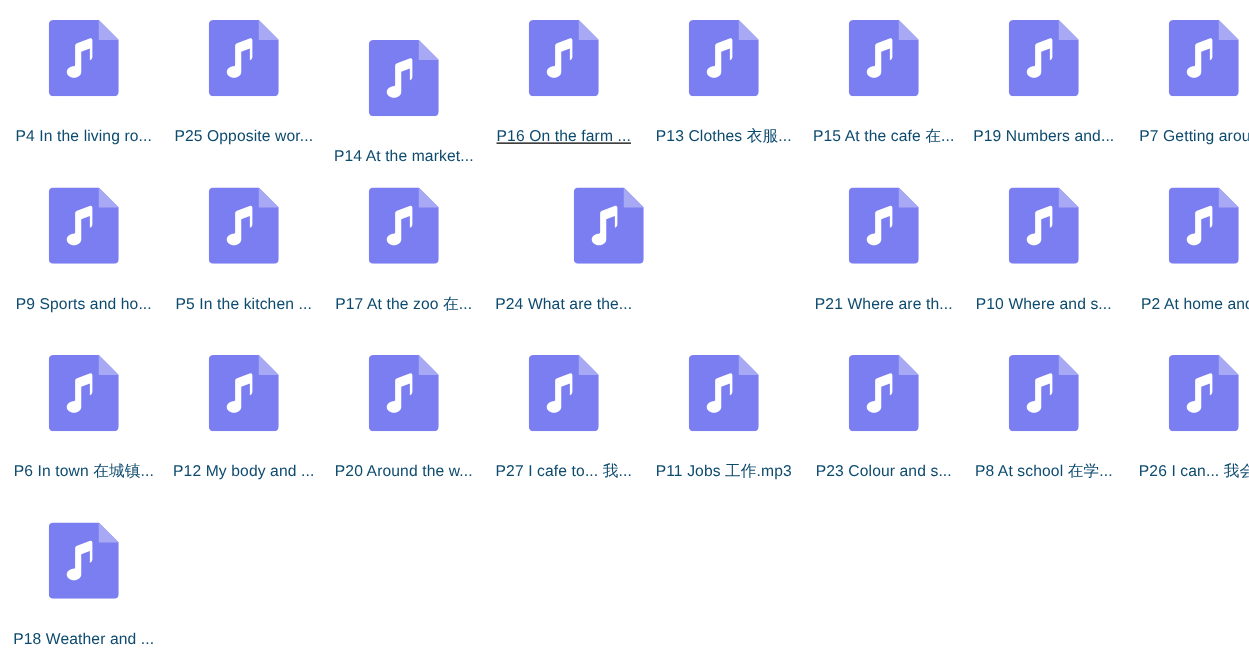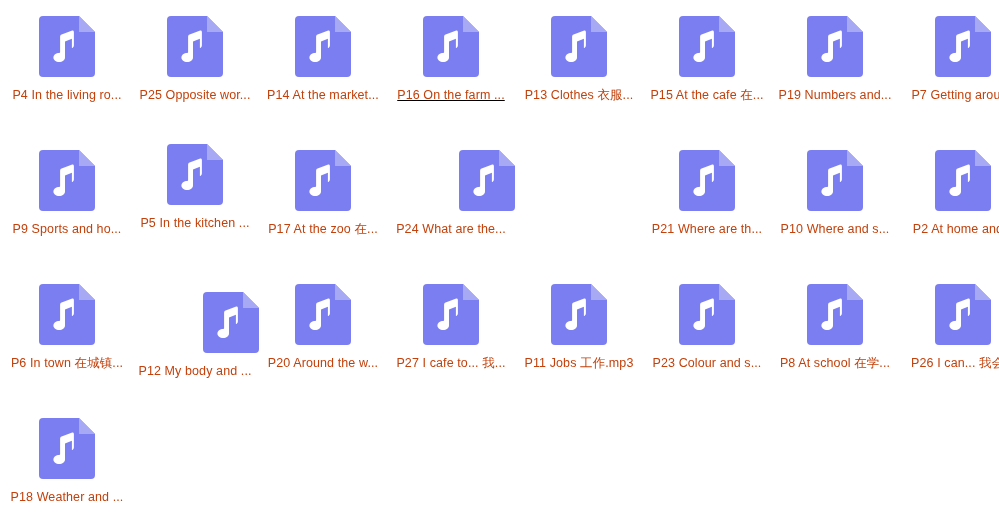--- a/index.html
+++ b/index.html
@@ -42,26 +42,26 @@
     flex: none;
   }
 
   .file-icon svg {
     display: block;
     width: 56px;
     height: 61px;
   }
 
   .file-label {
-    margin-top: 11px;
+    margin-top: 25px;
     width: 128px;
     text-align: center;
     font-size: 12.5px;
     line-height: 15px;
-    color: #c2410c;
+    color: #0c4a6e;
     white-space: nowrap;
     overflow: hidden;
     letter-spacing: 0.1px;
   }
 
   
   .file-item.col-7 .file-label {
     text-align: center;
   }
 </style>
@@ -82,21 +82,21 @@
     <div class="file-item col-1 row-0" style="left: 131px; top: 0px;">
       <div class="file-icon">
         <svg viewBox="0 0 56 61" xmlns="http://www.w3.org/2000/svg" aria-hidden="true">
           <path d="M4 0 H40 L56 16 V57 Q56 61 52 61 H4 Q0 61 0 57 V4 Q0 0 4 0 Z" fill="#7b7ef0"></path>
           <path d="M40 0 L56 16 H40 Z" fill="#a7a9f5"></path>
           <path d="M33.2 14.6 L22.6 18.6 C21.7 18.95 21.1 19.8 21.1 20.75 V36.0 A1 1 0 0 1 20.2 36.9 C17.0 36.9 14.4 38.95 14.4 41.5 C14.4 44.05 17.0 46.1 20.2 46.1 C23.4 46.1 26.0 44.05 26.0 41.5 V25.4 L32.9 22.8 V32.1 C32.9 32.1 33.6 31.9 34.0 31.55 C34.6 31.0 34.9 30.2 34.9 29.3 V16.1 C34.9 15.05 34.15 14.25 33.2 14.6 Z" fill="#ffffff"></path>
         </svg>
       </div>
       <div class="file-label">P25 Opposite wor...</div>
     </div>
-    <div class="file-item col-2 row-0" style="left: 259px; top: 0px; align-items: center;">
+    <div class="file-item col-2 row-0" style="left: 259px; top: 16px; align-items: center;">
       <div class="file-icon">
         <svg viewBox="0 0 56 61" xmlns="http://www.w3.org/2000/svg" aria-hidden="true">
           <path d="M4 0 H40 L56 16 V57 Q56 61 52 61 H4 Q0 61 0 57 V4 Q0 0 4 0 Z" fill="#7b7ef0"></path>
           <path d="M40 0 L56 16 H40 Z" fill="#a7a9f5"></path>
           <path d="M33.2 14.6 L22.6 18.6 C21.7 18.95 21.1 19.8 21.1 20.75 V36.0 A1 1 0 0 1 20.2 36.9 C17.0 36.9 14.4 38.95 14.4 41.5 C14.4 44.05 17.0 46.1 20.2 46.1 C23.4 46.1 26.0 44.05 26.0 41.5 V25.4 L32.9 22.8 V32.1 C32.9 32.1 33.6 31.9 34.0 31.55 C34.6 31.0 34.9 30.2 34.9 29.3 V16.1 C34.9 15.05 34.15 14.25 33.2 14.6 Z" fill="#ffffff"></path>
         </svg>
       </div>
       <div class="file-label">P14 At the market...</div>
     </div>
     <div class="file-item col-3 row-0" style="left: 387px; top: 0px; text-decoration: underline;">
@@ -152,21 +152,21 @@
     <div class="file-item col-0 row-1" style="left: 3px; top: 134px;">
       <div class="file-icon">
         <svg viewBox="0 0 56 61" xmlns="http://www.w3.org/2000/svg" aria-hidden="true">
           <path d="M4 0 H40 L56 16 V57 Q56 61 52 61 H4 Q0 61 0 57 V4 Q0 0 4 0 Z" fill="#7b7ef0"></path>
           <path d="M40 0 L56 16 H40 Z" fill="#a7a9f5"></path>
           <path d="M33.2 14.6 L22.6 18.6 C21.7 18.95 21.1 19.8 21.1 20.75 V36.0 A1 1 0 0 1 20.2 36.9 C17.0 36.9 14.4 38.95 14.4 41.5 C14.4 44.05 17.0 46.1 20.2 46.1 C23.4 46.1 26.0 44.05 26.0 41.5 V25.4 L32.9 22.8 V32.1 C32.9 32.1 33.6 31.9 34.0 31.55 C34.6 31.0 34.9 30.2 34.9 29.3 V16.1 C34.9 15.05 34.15 14.25 33.2 14.6 Z" fill="#ffffff"></path>
         </svg>
       </div>
       <div class="file-label">P9 Sports and ho...</div>
     </div>
-    <div class="file-item col-1 row-1" style="left: 131px; top: 128px;">
+    <div class="file-item col-1 row-1" style="left: 131px; top: 134px;">
       <div class="file-icon">
         <svg viewBox="0 0 56 61" xmlns="http://www.w3.org/2000/svg" aria-hidden="true">
           <path d="M4 0 H40 L56 16 V57 Q56 61 52 61 H4 Q0 61 0 57 V4 Q0 0 4 0 Z" fill="#7b7ef0"></path>
           <path d="M40 0 L56 16 H40 Z" fill="#a7a9f5"></path>
           <path d="M33.2 14.6 L22.6 18.6 C21.7 18.95 21.1 19.8 21.1 20.75 V36.0 A1 1 0 0 1 20.2 36.9 C17.0 36.9 14.4 38.95 14.4 41.5 C14.4 44.05 17.0 46.1 20.2 46.1 C23.4 46.1 26.0 44.05 26.0 41.5 V25.4 L32.9 22.8 V32.1 C32.9 32.1 33.6 31.9 34.0 31.55 C34.6 31.0 34.9 30.2 34.9 29.3 V16.1 C34.9 15.05 34.15 14.25 33.2 14.6 Z" fill="#ffffff"></path>
         </svg>
       </div>
       <div class="file-label">P5 In the kitchen ...</div>
     </div>
     <div class="file-item col-2 row-1" style="left: 259px; top: 134px;">
@@ -222,21 +222,21 @@
     <div class="file-item col-0 row-2" style="left: 3px; top: 268px;">
       <div class="file-icon">
         <svg viewBox="0 0 56 61" xmlns="http://www.w3.org/2000/svg" aria-hidden="true">
           <path d="M4 0 H40 L56 16 V57 Q56 61 52 61 H4 Q0 61 0 57 V4 Q0 0 4 0 Z" fill="#7b7ef0"></path>
           <path d="M40 0 L56 16 H40 Z" fill="#a7a9f5"></path>
           <path d="M33.2 14.6 L22.6 18.6 C21.7 18.95 21.1 19.8 21.1 20.75 V36.0 A1 1 0 0 1 20.2 36.9 C17.0 36.9 14.4 38.95 14.4 41.5 C14.4 44.05 17.0 46.1 20.2 46.1 C23.4 46.1 26.0 44.05 26.0 41.5 V25.4 L32.9 22.8 V32.1 C32.9 32.1 33.6 31.9 34.0 31.55 C34.6 31.0 34.9 30.2 34.9 29.3 V16.1 C34.9 15.05 34.15 14.25 33.2 14.6 Z" fill="#ffffff"></path>
         </svg>
       </div>
       <div class="file-label">P6 In town 在城镇...</div>
     </div>
-    <div class="file-item col-1 row-2" style="left: 131px; top: 276px; align-items: flex-end;">
+    <div class="file-item col-1 row-2" style="left: 131px; top: 268px;">
       <div class="file-icon">
         <svg viewBox="0 0 56 61" xmlns="http://www.w3.org/2000/svg" aria-hidden="true">
           <path d="M4 0 H40 L56 16 V57 Q56 61 52 61 H4 Q0 61 0 57 V4 Q0 0 4 0 Z" fill="#7b7ef0"></path>
           <path d="M40 0 L56 16 H40 Z" fill="#a7a9f5"></path>
           <path d="M33.2 14.6 L22.6 18.6 C21.7 18.95 21.1 19.8 21.1 20.75 V36.0 A1 1 0 0 1 20.2 36.9 C17.0 36.9 14.4 38.95 14.4 41.5 C14.4 44.05 17.0 46.1 20.2 46.1 C23.4 46.1 26.0 44.05 26.0 41.5 V25.4 L32.9 22.8 V32.1 C32.9 32.1 33.6 31.9 34.0 31.55 C34.6 31.0 34.9 30.2 34.9 29.3 V16.1 C34.9 15.05 34.15 14.25 33.2 14.6 Z" fill="#ffffff"></path>
         </svg>
       </div>
       <div class="file-label">P12 My body and ...</div>
     </div>
     <div class="file-item col-2 row-2" style="left: 259px; top: 268px;">

